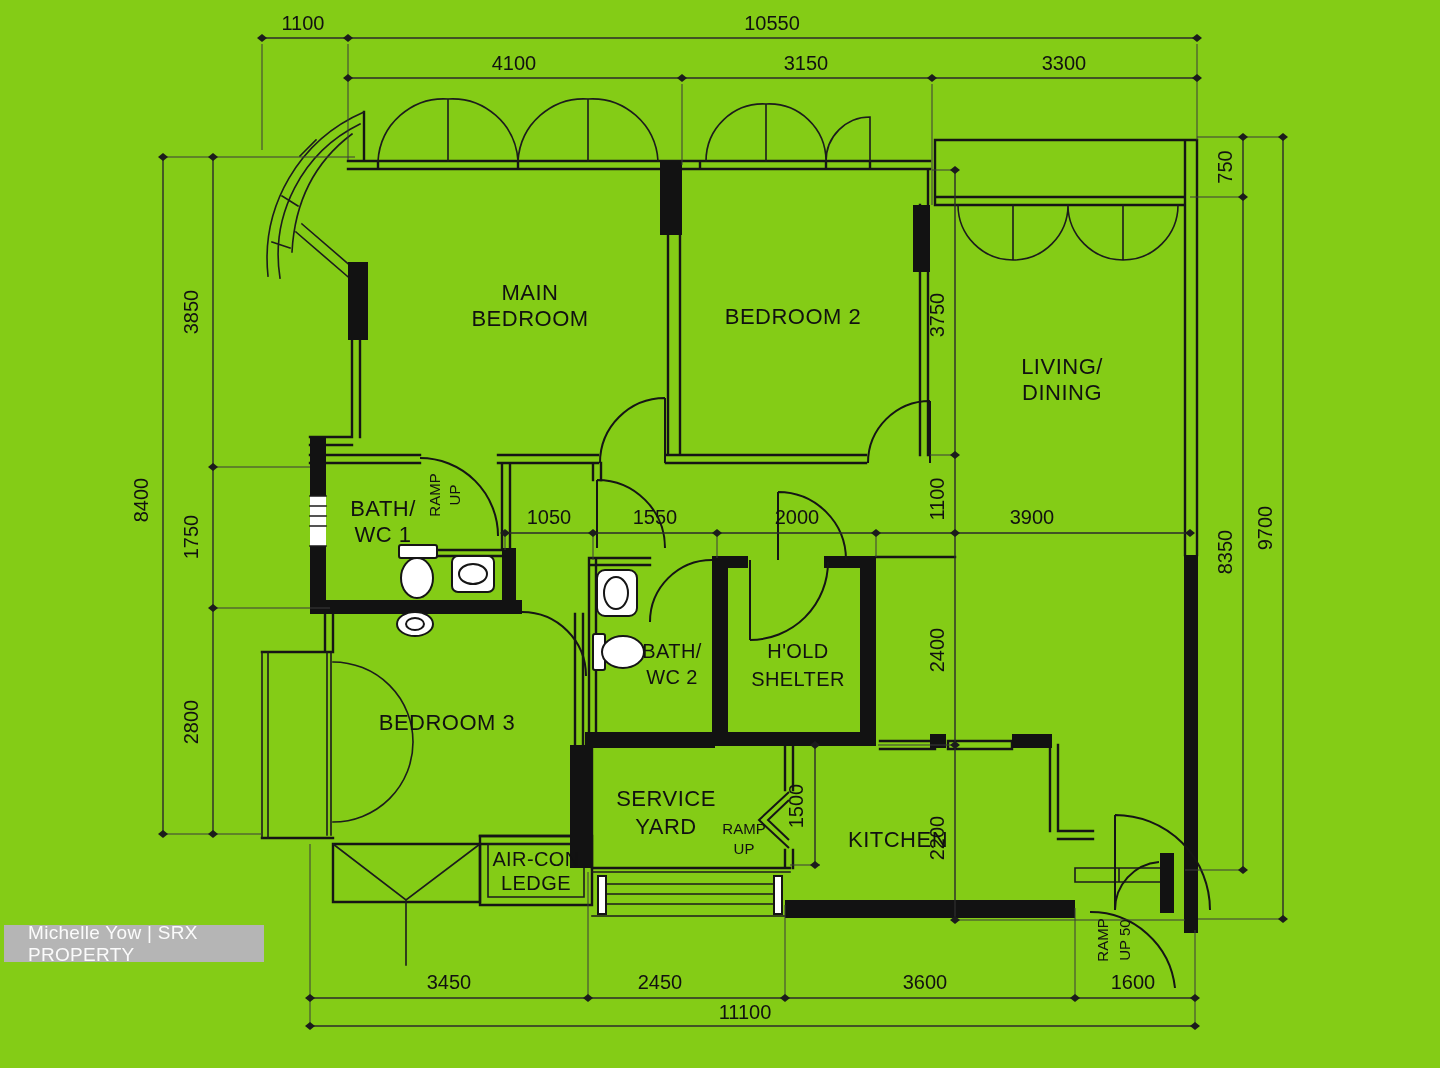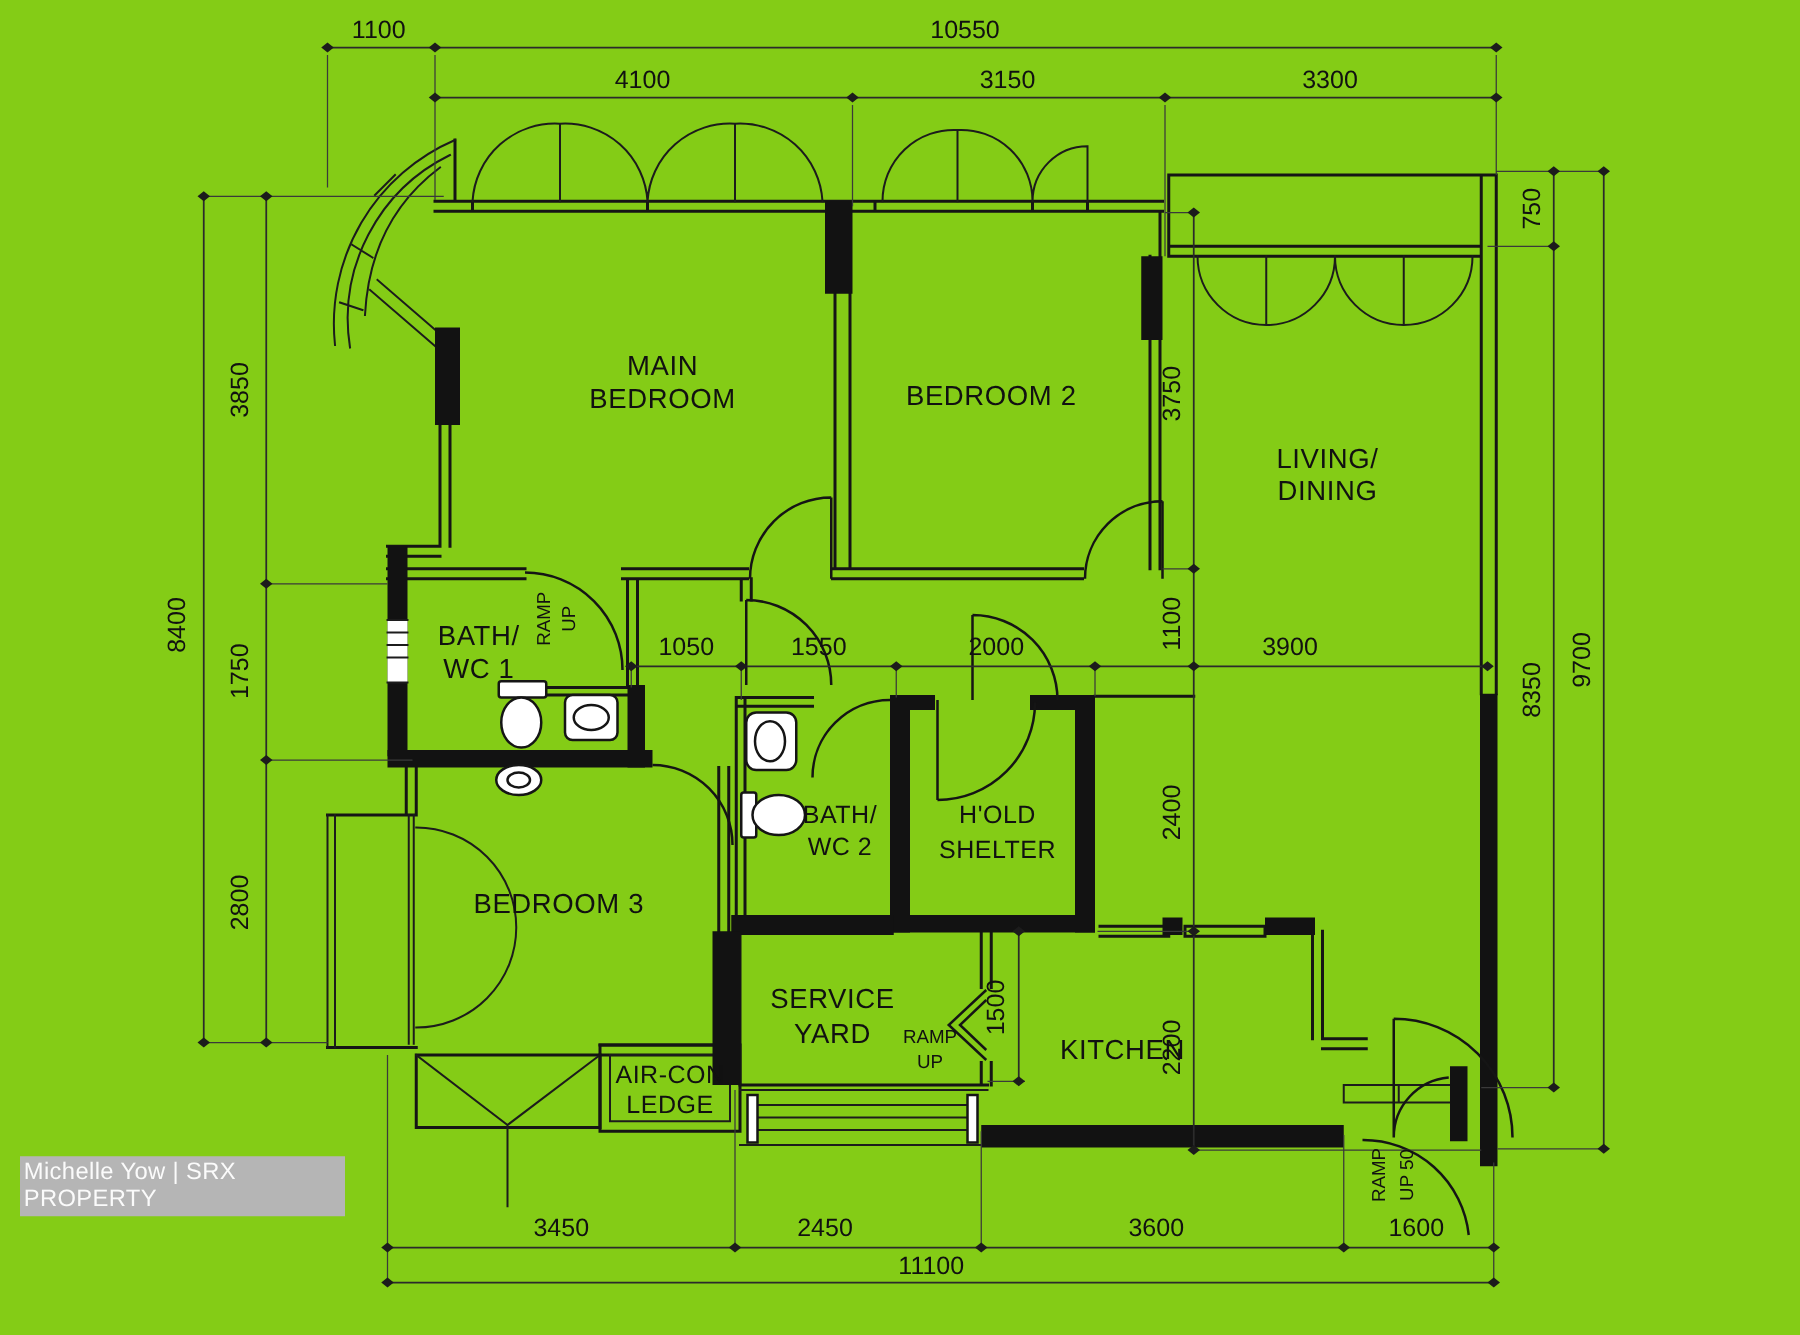--- a/index.html
+++ b/index.html
@@ -13,22 +13,22 @@
   .dr{stroke:#151515;stroke-width:2;fill:none;}
   .dim{stroke:#2b2b2b;stroke-width:1.4;fill:none;}
   .ext{stroke:#3a3a3a;stroke-width:1;fill:none;}
   .fx{stroke:#151515;stroke-width:2;fill:#ffffff;}
   .dia{fill:#1c1c1c;}
   text{fill:#111111;}
   .troom{font-size:22px;letter-spacing:0.5px;text-anchor:middle;}
   .troom2{font-size:20px;letter-spacing:0.4px;text-anchor:middle;}
   .tdim{font-size:20px;text-anchor:middle;}
   .tsm{font-size:15px;text-anchor:middle;}
-  .wm{position:absolute;left:16px;top:925px;width:260px;height:48px;background:#b5b5b5;
-      display:flex;align-items:center;padding-left:3px;box-sizing:border-box;}
+  .wm{position:absolute;left:4px;top:925px;width:260px;height:37px;background:#b5b5b5;
+      display:flex;align-items:center;padding-left:24px;box-sizing:border-box;}
   .wm span{color:#fbfbfb;font-size:19px;letter-spacing:0.3px;}
 </style>
 </head>
 <body>
 
 <div class="stage">
 <svg width="1440" height="1068" viewBox="0 0 1440 1068">
 
   <g>
     <path class="w2" d="M348 161 H930 M348 169 H930

